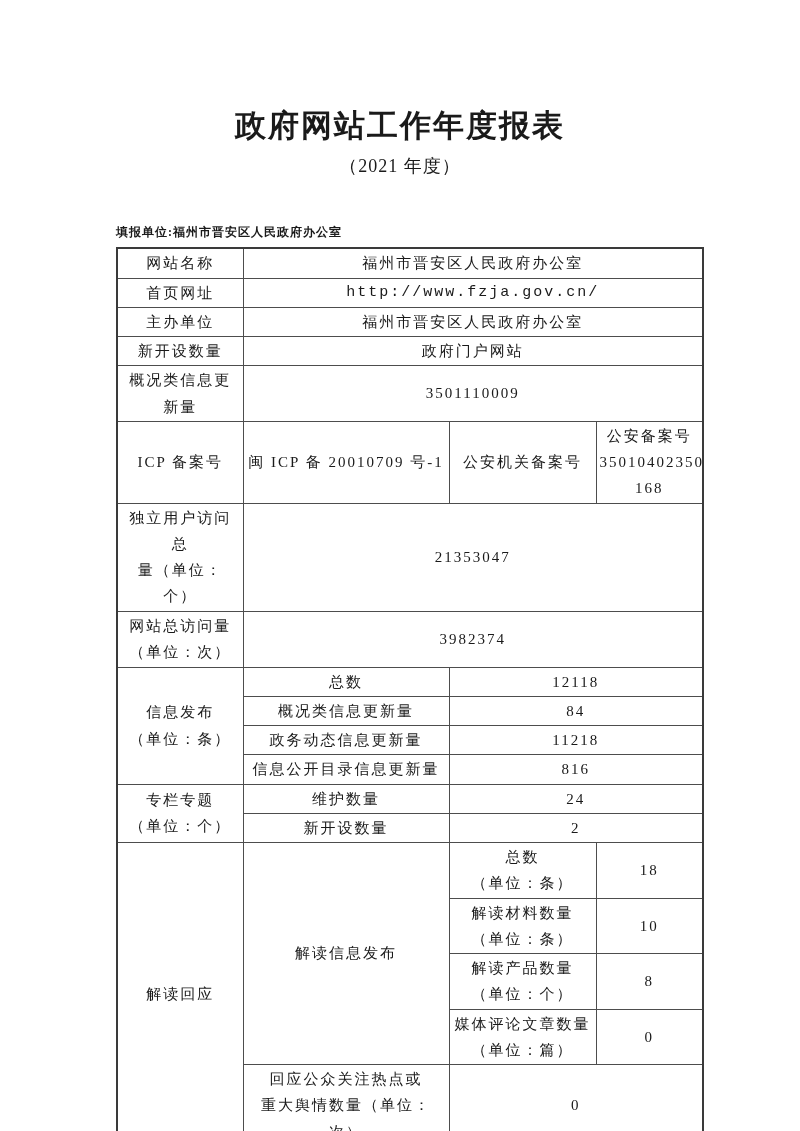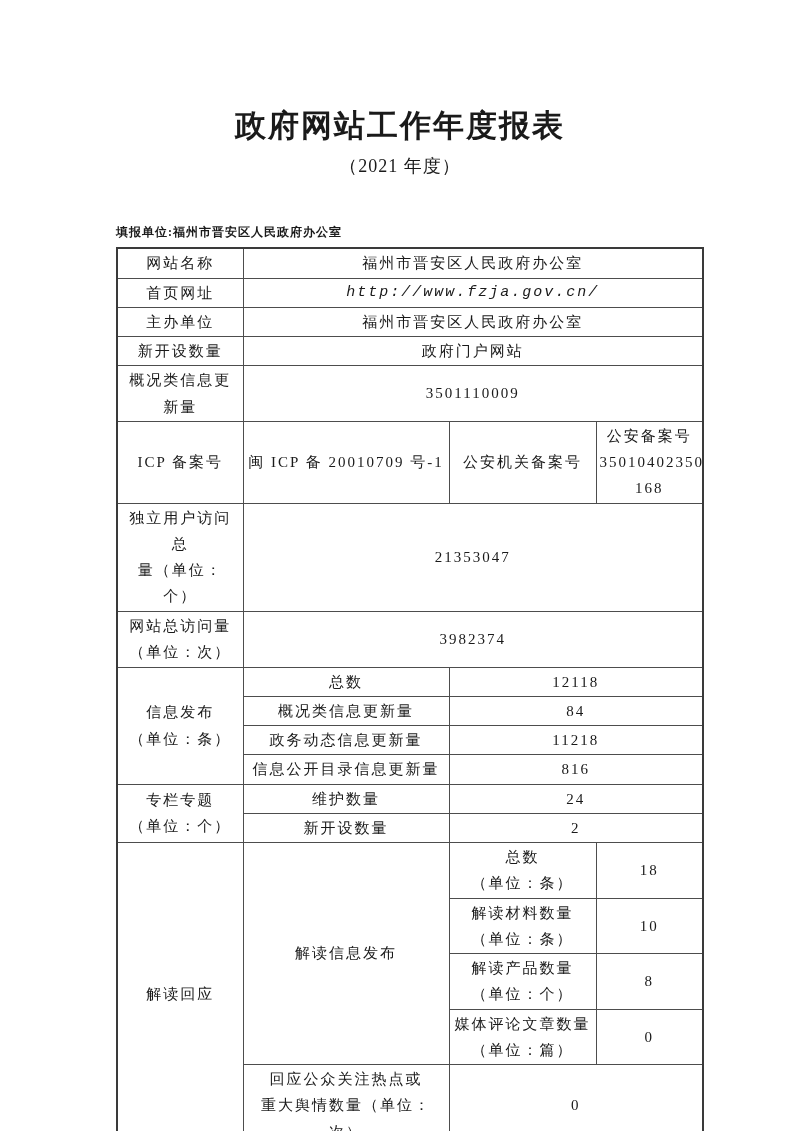--- a/index.html
+++ b/index.html
@@ -48,21 +48,20 @@
     line-height:1.75;
     letter-spacing:2px;
     padding:1px 3px;
     overflow:hidden;
   }
   td.num{letter-spacing:1px;}
   td.url{
     font-family:"Liberation Mono","DejaVu Sans Mono",monospace;
     font-size:14px;
     letter-spacing:1px;
-    font-style:italic;
   }
   td.ml{white-space:pre-line;}
   td.sub{line-height:1.3;}
   td.hot{line-height:1.45;}
 
   tr.rh26{height:26px}
   tr.rh81{height:81px}
   tr.rh55{height:55px}
   tr.rh56{height:56px}
   tr.rh27{height:27px}

